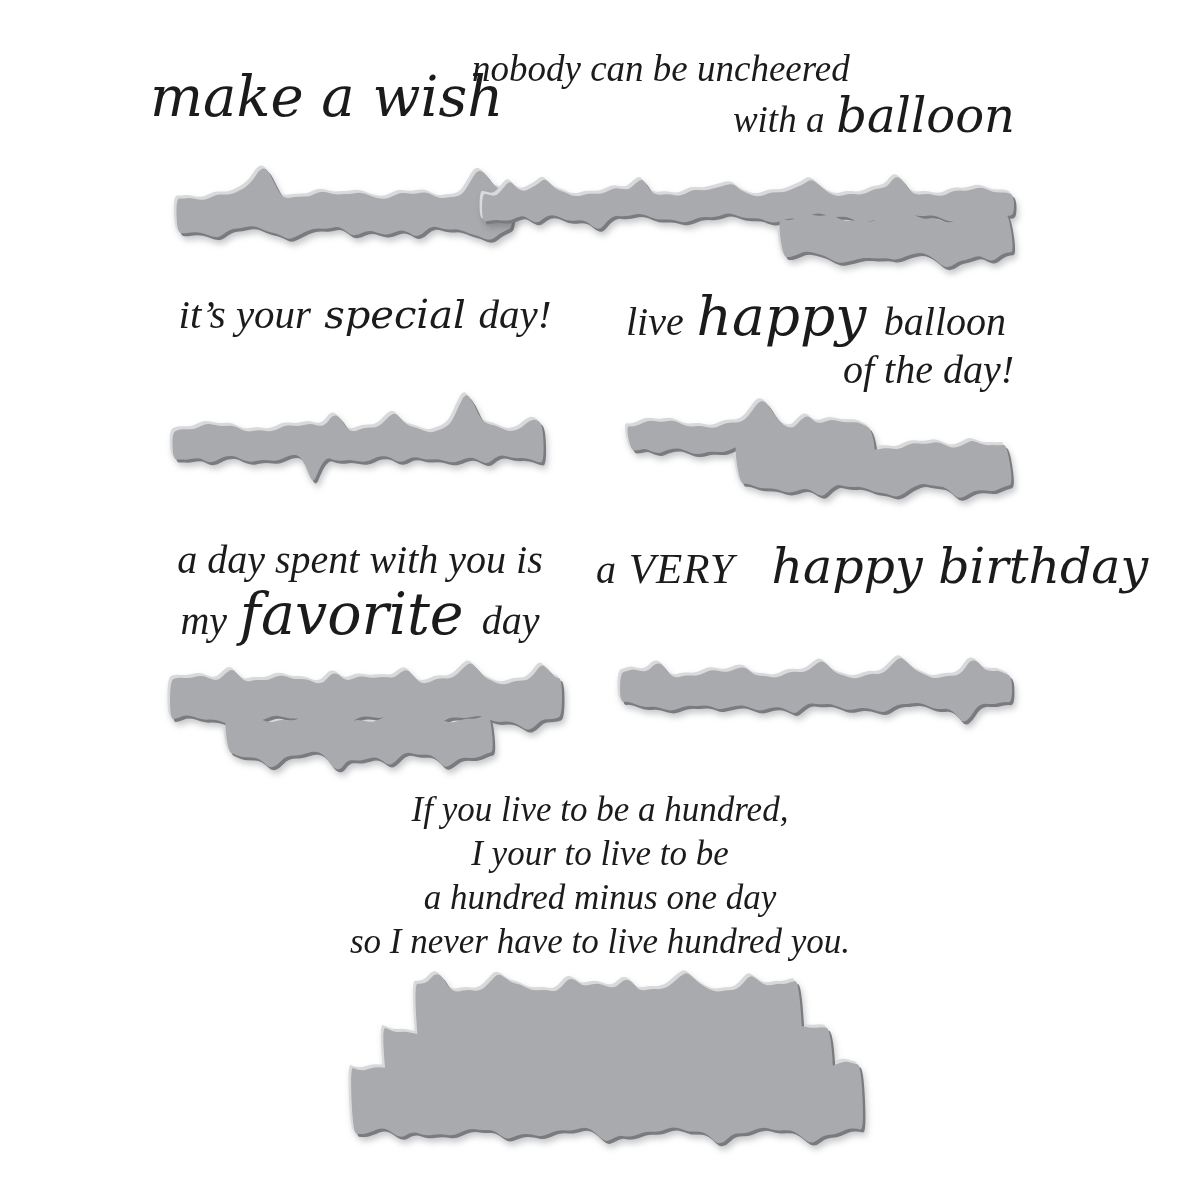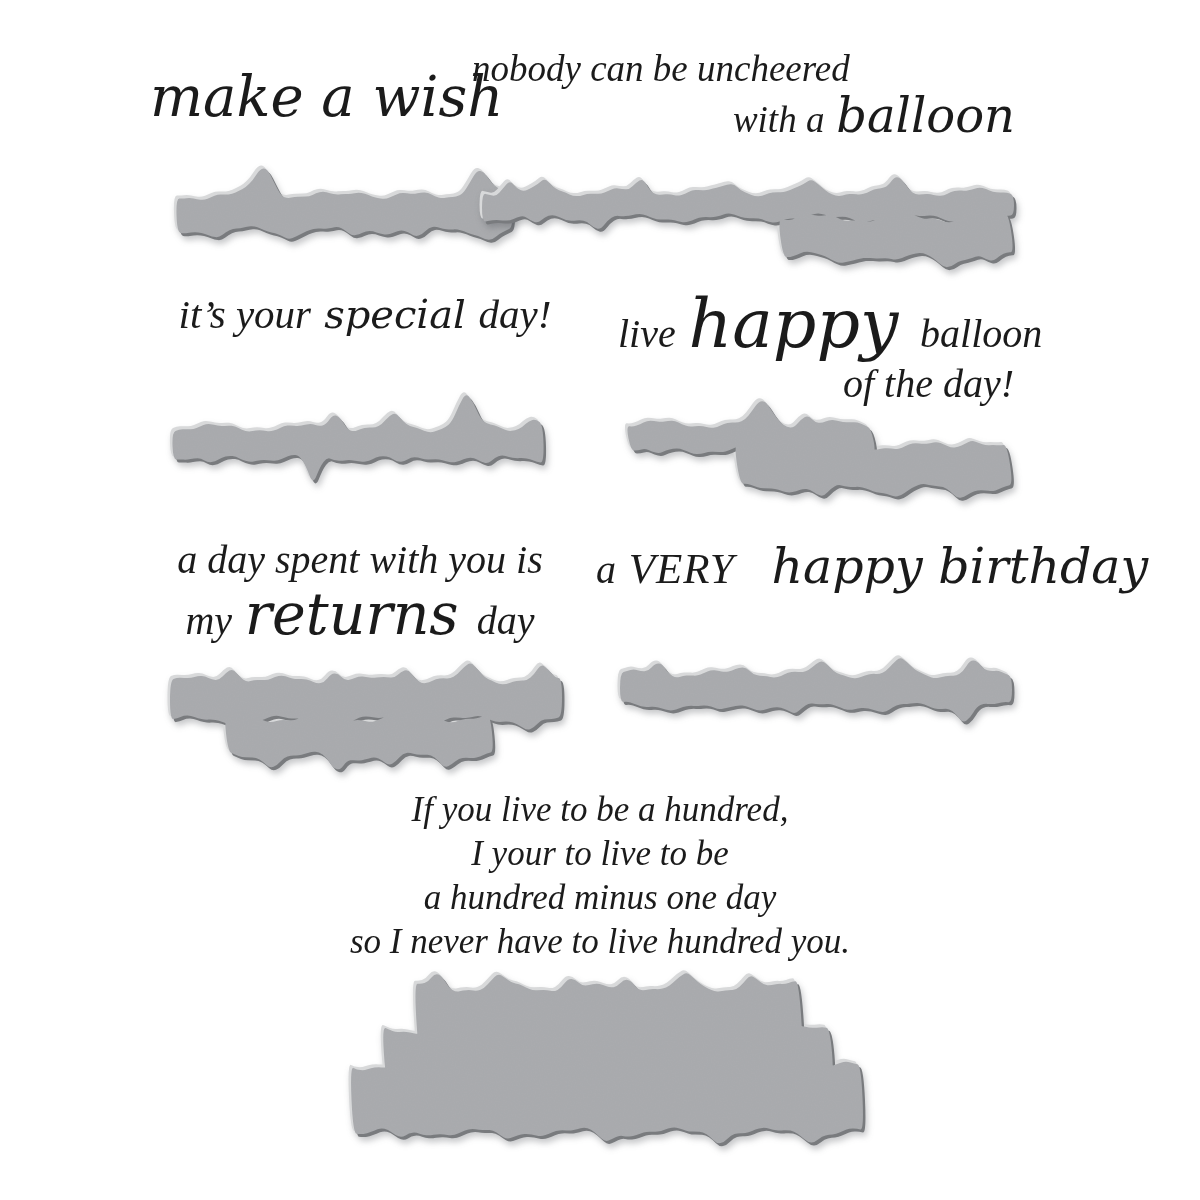--- a/index.html
+++ b/index.html
@@ -10,21 +10,21 @@
   .c{text-align:center;} .r{text-align:right;} .l{text-align:left;}
   .script{font-family:"DejaVu Serif", serif;font-style:italic;}
   .caps{letter-spacing:1px;}
   .gap{margin-right:0.32em;}
   svg.die{position:absolute;overflow:visible;
           filter:drop-shadow(2px 4px 3px rgba(70,72,78,0.30));}
   
   #s1{font-size:56px;}
   #s2 .t1{font-size:37px;} #s2 .t2{font-size:37px;} #s2 .t2 .script{font-size:48px;}
   #s3{font-size:41px;} #s3 .script{font-size:40px;}
-  #s4{font-size:40px;} #s4 .script{font-size:68px;}
+  #s4{font-size:40px;} #s4 .script{font-size:55px;}
   #s5{font-size:40px;} #s5 .script{font-size:57px;}
   #s6{font-size:40px;} #s6 .caps{font-size:43px;} #s6 .script{font-size:49px;margin-left:23px;}
   #s7{font-size:35px;line-height:1.26;}
 </style>
 </head>
 <body>
 
 <svg width="0" height="0" style="position:absolute" aria-hidden="true">
   <defs>
     <filter id="grain" x="-10%" y="-10%" width="120%" height="120%">
@@ -77,21 +77,21 @@
   </div>
   <svg id="die4" class="die" style="left:622px;top:390px;" viewBox="0 0 395 128" width="395" height="128">
       <path d="M6.5 48.4Q4.0 35.8 7.5 36.3Q11.0 36.7 14.5 35.5Q18.0 34.4 21.5 32.5Q25.0 30.7 28.5 30.7Q32.0 30.7 35.5 31.4Q39.0 32.1 42.5 31.5Q46.0 31.0 49.5 30.8Q53.0 30.7 56.5 32.4Q60.0 34.1 63.5 35.5Q67.0 36.8 70.5 36.4Q74.0 36.0 77.5 36.1Q81.0 36.1 84.5 37.1Q88.0 38.1 91.5 37.7Q95.0 37.3 98.5 35.4Q102.0 33.5 105.5 32.9Q109.0 32.3 112.5 32.6Q116.0 32.8 119.5 31.3Q123.0 29.8 126.5 25.5Q130.0 21.2 133.5 16.1Q137.0 11.0 140.5 11.3Q144.0 11.5 147.5 17.2Q151.0 22.9 154.5 27.5Q158.0 32.1 161.5 34.7Q165.0 37.3 168.5 37.5Q172.0 37.7 175.5 33.5Q179.0 29.3 182.5 27.2Q186.0 25.1 189.5 28.7Q193.0 32.2 196.5 32.7Q200.0 33.1 203.5 31.5Q207.0 29.8 210.5 29.9Q214.0 30.0 217.5 31.2Q221.0 32.3 224.5 32.3Q228.0 32.3 231.5 32.2Q235.0 32.0 238.5 33.6Q242.0 35.2 245.5 36.7Q249.0 38.1 251.5 50.3Q254.0 62.5 250.5 62.0Q247.0 61.4 243.5 59.7Q240.0 57.9 236.5 56.9Q233.0 55.9 229.5 56.5Q226.0 57.1 222.5 57.6Q219.0 58.2 215.5 57.7Q212.0 57.2 208.5 57.2Q205.0 57.2 201.5 58.8Q198.0 60.3 194.5 61.8Q191.0 63.3 187.5 63.2Q184.0 63.1 180.5 62.5Q177.0 61.9 173.5 62.3Q170.0 62.8 166.5 63.2Q163.0 63.7 159.5 62.6Q156.0 61.4 152.5 59.7Q149.0 57.9 145.5 57.5Q142.0 57.1 138.5 57.6Q135.0 58.1 131.5 57.8Q128.0 57.6 124.5 56.8Q121.0 55.9 117.5 56.5Q114.0 57.0 110.5 58.7Q107.0 60.5 103.5 61.4Q100.0 62.4 96.5 62.0Q93.0 61.7 89.5 61.8Q86.0 61.9 82.5 62.9Q79.0 63.9 75.5 64.0Q72.0 64.2 68.5 62.7Q65.0 61.2 61.5 59.9Q58.0 58.5 54.5 58.6Q51.0 58.7 47.5 59.6Q44.0 60.5 40.5 62.1Q37.0 63.7 33.5 62.6Q30.0 61.5 26.5 60.0Q23.0 58.5 19.5 59.4Q16.0 60.4 12.5 60.6Q9.0 60.9 6.5 48.4Z M115.0 74.2Q112.0 54.5 115.5 54.8Q119.0 55.0 122.5 54.0Q126.0 53.0 129.5 52.1Q133.0 51.2 136.5 52.4Q140.0 53.5 143.5 54.9Q147.0 56.3 150.5 56.2Q154.0 56.1 157.5 56.4Q161.0 56.7 164.5 58.2Q168.0 59.8 171.5 60.2Q175.0 60.6 178.5 59.2Q182.0 57.9 185.5 57.2Q189.0 56.6 192.5 56.9Q196.0 57.2 199.5 56.1Q203.0 55.1 206.5 53.4Q210.0 51.7 213.5 52.0Q217.0 52.2 220.5 53.3Q224.0 54.4 227.5 54.2Q231.0 54.1 234.5 54.0Q238.0 54.0 241.5 55.7Q245.0 57.5 248.5 58.7Q252.0 60.0 255.5 59.4Q259.0 58.8 262.5 58.3Q266.0 57.9 269.5 58.6Q273.0 59.3 276.5 58.7Q280.0 58.1 283.5 56.1Q287.0 54.1 290.5 53.5Q294.0 52.9 297.5 53.5Q301.0 54.1 304.5 53.7Q308.0 53.2 311.5 52.5Q315.0 51.9 318.5 53.1Q322.0 54.4 325.5 56.1Q329.0 57.8 332.5 57.6Q336.0 57.3 339.5 55.6Q343.0 53.8 346.5 52.0Q350.0 50.3 353.5 51.7Q357.0 53.1 360.5 54.3Q364.0 55.4 367.5 55.2Q371.0 54.9 374.5 55.2Q378.0 55.5 381.5 54.9Q385.0 54.3 388.0 74.4Q391.0 94.6 387.5 95.2Q384.0 95.8 380.5 97.6Q377.0 99.4 373.5 100.4Q370.0 101.3 366.5 100.8Q363.0 100.3 359.5 100.2Q356.0 100.1 352.5 101.3Q349.0 102.5 345.5 104.8Q342.0 107.1 338.5 107.7Q335.0 108.3 331.5 104.6Q328.0 100.8 324.5 98.7Q321.0 96.6 317.5 96.5Q314.0 96.3 310.5 95.6Q307.0 94.8 303.5 94.2Q300.0 93.7 296.5 94.9Q293.0 96.1 289.5 98.3Q286.0 100.5 282.5 103.1Q279.0 105.7 275.5 106.3Q272.0 106.9 268.5 105.3Q265.0 103.6 261.5 103.3Q258.0 102.9 254.5 102.2Q251.0 101.5 247.5 99.8Q244.0 98.2 240.5 97.4Q237.0 96.7 233.5 96.9Q230.0 97.2 226.5 96.8Q223.0 96.4 219.5 95.4Q216.0 94.5 212.5 96.4Q209.0 98.3 205.5 102.3Q202.0 106.3 198.5 105.5Q195.0 104.7 191.5 102.0Q188.0 99.4 184.5 99.0Q181.0 98.7 177.5 100.0Q174.0 101.3 170.5 102.1Q167.0 102.9 163.5 102.0Q160.0 101.0 156.5 99.7Q153.0 98.5 149.5 98.4Q146.0 98.3 142.5 98.3Q139.0 98.4 135.5 97.2Q132.0 96.0 128.5 94.7Q125.0 93.4 121.5 93.7Q118.0 94.0 115.0 74.2Z " fill="#d8d9da" transform="translate(-2.5,-3)"></path>
       <path d="M6.5 48.4Q4.0 35.8 7.5 36.3Q11.0 36.7 14.5 35.5Q18.0 34.4 21.5 32.5Q25.0 30.7 28.5 30.7Q32.0 30.7 35.5 31.4Q39.0 32.1 42.5 31.5Q46.0 31.0 49.5 30.8Q53.0 30.7 56.5 32.4Q60.0 34.1 63.5 35.5Q67.0 36.8 70.5 36.4Q74.0 36.0 77.5 36.1Q81.0 36.1 84.5 37.1Q88.0 38.1 91.5 37.7Q95.0 37.3 98.5 35.4Q102.0 33.5 105.5 32.9Q109.0 32.3 112.5 32.6Q116.0 32.8 119.5 31.3Q123.0 29.8 126.5 25.5Q130.0 21.2 133.5 16.1Q137.0 11.0 140.5 11.3Q144.0 11.5 147.5 17.2Q151.0 22.9 154.5 27.5Q158.0 32.1 161.5 34.7Q165.0 37.3 168.5 37.5Q172.0 37.7 175.5 33.5Q179.0 29.3 182.5 27.2Q186.0 25.1 189.5 28.7Q193.0 32.2 196.5 32.7Q200.0 33.1 203.5 31.5Q207.0 29.8 210.5 29.9Q214.0 30.0 217.5 31.2Q221.0 32.3 224.5 32.3Q228.0 32.3 231.5 32.2Q235.0 32.0 238.5 33.6Q242.0 35.2 245.5 36.7Q249.0 38.1 251.5 50.3Q254.0 62.5 250.5 62.0Q247.0 61.4 243.5 59.7Q240.0 57.9 236.5 56.9Q233.0 55.9 229.5 56.5Q226.0 57.1 222.5 57.6Q219.0 58.2 215.5 57.7Q212.0 57.2 208.5 57.2Q205.0 57.2 201.5 58.8Q198.0 60.3 194.5 61.8Q191.0 63.3 187.5 63.2Q184.0 63.1 180.5 62.5Q177.0 61.9 173.5 62.3Q170.0 62.8 166.5 63.2Q163.0 63.7 159.5 62.6Q156.0 61.4 152.5 59.7Q149.0 57.9 145.5 57.5Q142.0 57.1 138.5 57.6Q135.0 58.1 131.5 57.8Q128.0 57.6 124.5 56.8Q121.0 55.9 117.5 56.5Q114.0 57.0 110.5 58.7Q107.0 60.5 103.5 61.4Q100.0 62.4 96.5 62.0Q93.0 61.7 89.5 61.8Q86.0 61.9 82.5 62.9Q79.0 63.9 75.5 64.0Q72.0 64.2 68.5 62.7Q65.0 61.2 61.5 59.9Q58.0 58.5 54.5 58.6Q51.0 58.7 47.5 59.6Q44.0 60.5 40.5 62.1Q37.0 63.7 33.5 62.6Q30.0 61.5 26.5 60.0Q23.0 58.5 19.5 59.4Q16.0 60.4 12.5 60.6Q9.0 60.9 6.5 48.4Z M115.0 74.2Q112.0 54.5 115.5 54.8Q119.0 55.0 122.5 54.0Q126.0 53.0 129.5 52.1Q133.0 51.2 136.5 52.4Q140.0 53.5 143.5 54.9Q147.0 56.3 150.5 56.2Q154.0 56.1 157.5 56.4Q161.0 56.7 164.5 58.2Q168.0 59.8 171.5 60.2Q175.0 60.6 178.5 59.2Q182.0 57.9 185.5 57.2Q189.0 56.6 192.5 56.9Q196.0 57.2 199.5 56.1Q203.0 55.1 206.5 53.4Q210.0 51.7 213.5 52.0Q217.0 52.2 220.5 53.3Q224.0 54.4 227.5 54.2Q231.0 54.1 234.5 54.0Q238.0 54.0 241.5 55.7Q245.0 57.5 248.5 58.7Q252.0 60.0 255.5 59.4Q259.0 58.8 262.5 58.3Q266.0 57.9 269.5 58.6Q273.0 59.3 276.5 58.7Q280.0 58.1 283.5 56.1Q287.0 54.1 290.5 53.5Q294.0 52.9 297.5 53.5Q301.0 54.1 304.5 53.7Q308.0 53.2 311.5 52.5Q315.0 51.9 318.5 53.1Q322.0 54.4 325.5 56.1Q329.0 57.8 332.5 57.6Q336.0 57.3 339.5 55.6Q343.0 53.8 346.5 52.0Q350.0 50.3 353.5 51.7Q357.0 53.1 360.5 54.3Q364.0 55.4 367.5 55.2Q371.0 54.9 374.5 55.2Q378.0 55.5 381.5 54.9Q385.0 54.3 388.0 74.4Q391.0 94.6 387.5 95.2Q384.0 95.8 380.5 97.6Q377.0 99.4 373.5 100.4Q370.0 101.3 366.5 100.8Q363.0 100.3 359.5 100.2Q356.0 100.1 352.5 101.3Q349.0 102.5 345.5 104.8Q342.0 107.1 338.5 107.7Q335.0 108.3 331.5 104.6Q328.0 100.8 324.5 98.7Q321.0 96.6 317.5 96.5Q314.0 96.3 310.5 95.6Q307.0 94.8 303.5 94.2Q300.0 93.7 296.5 94.9Q293.0 96.1 289.5 98.3Q286.0 100.5 282.5 103.1Q279.0 105.7 275.5 106.3Q272.0 106.9 268.5 105.3Q265.0 103.6 261.5 103.3Q258.0 102.9 254.5 102.2Q251.0 101.5 247.5 99.8Q244.0 98.2 240.5 97.4Q237.0 96.7 233.5 96.9Q230.0 97.2 226.5 96.8Q223.0 96.4 219.5 95.4Q216.0 94.5 212.5 96.4Q209.0 98.3 205.5 102.3Q202.0 106.3 198.5 105.5Q195.0 104.7 191.5 102.0Q188.0 99.4 184.5 99.0Q181.0 98.7 177.5 100.0Q174.0 101.3 170.5 102.1Q167.0 102.9 163.5 102.0Q160.0 101.0 156.5 99.7Q153.0 98.5 149.5 98.4Q146.0 98.3 142.5 98.3Q139.0 98.4 135.5 97.2Q132.0 96.0 128.5 94.7Q125.0 93.4 121.5 93.7Q118.0 94.0 115.0 74.2Z " fill="#797b7e" transform="translate(2.5,3)"></path>
       <path d="M6.5 48.4Q4.0 35.8 7.5 36.3Q11.0 36.7 14.5 35.5Q18.0 34.4 21.5 32.5Q25.0 30.7 28.5 30.7Q32.0 30.7 35.5 31.4Q39.0 32.1 42.5 31.5Q46.0 31.0 49.5 30.8Q53.0 30.7 56.5 32.4Q60.0 34.1 63.5 35.5Q67.0 36.8 70.5 36.4Q74.0 36.0 77.5 36.1Q81.0 36.1 84.5 37.1Q88.0 38.1 91.5 37.7Q95.0 37.3 98.5 35.4Q102.0 33.5 105.5 32.9Q109.0 32.3 112.5 32.6Q116.0 32.8 119.5 31.3Q123.0 29.8 126.5 25.5Q130.0 21.2 133.5 16.1Q137.0 11.0 140.5 11.3Q144.0 11.5 147.5 17.2Q151.0 22.9 154.5 27.5Q158.0 32.1 161.5 34.7Q165.0 37.3 168.5 37.5Q172.0 37.7 175.5 33.5Q179.0 29.3 182.5 27.2Q186.0 25.1 189.5 28.7Q193.0 32.2 196.5 32.7Q200.0 33.1 203.5 31.5Q207.0 29.8 210.5 29.9Q214.0 30.0 217.5 31.2Q221.0 32.3 224.5 32.3Q228.0 32.3 231.5 32.2Q235.0 32.0 238.5 33.6Q242.0 35.2 245.5 36.7Q249.0 38.1 251.5 50.3Q254.0 62.5 250.5 62.0Q247.0 61.4 243.5 59.7Q240.0 57.9 236.5 56.9Q233.0 55.9 229.5 56.5Q226.0 57.1 222.5 57.6Q219.0 58.2 215.5 57.7Q212.0 57.2 208.5 57.2Q205.0 57.2 201.5 58.8Q198.0 60.3 194.5 61.8Q191.0 63.3 187.5 63.2Q184.0 63.1 180.5 62.5Q177.0 61.9 173.5 62.3Q170.0 62.8 166.5 63.2Q163.0 63.7 159.5 62.6Q156.0 61.4 152.5 59.7Q149.0 57.9 145.5 57.5Q142.0 57.1 138.5 57.6Q135.0 58.1 131.5 57.8Q128.0 57.6 124.5 56.8Q121.0 55.9 117.5 56.5Q114.0 57.0 110.5 58.7Q107.0 60.5 103.5 61.4Q100.0 62.4 96.5 62.0Q93.0 61.7 89.5 61.8Q86.0 61.9 82.5 62.9Q79.0 63.9 75.5 64.0Q72.0 64.2 68.5 62.7Q65.0 61.2 61.5 59.9Q58.0 58.5 54.5 58.6Q51.0 58.7 47.5 59.6Q44.0 60.5 40.5 62.1Q37.0 63.7 33.5 62.6Q30.0 61.5 26.5 60.0Q23.0 58.5 19.5 59.4Q16.0 60.4 12.5 60.6Q9.0 60.9 6.5 48.4Z M115.0 74.2Q112.0 54.5 115.5 54.8Q119.0 55.0 122.5 54.0Q126.0 53.0 129.5 52.1Q133.0 51.2 136.5 52.4Q140.0 53.5 143.5 54.9Q147.0 56.3 150.5 56.2Q154.0 56.1 157.5 56.4Q161.0 56.7 164.5 58.2Q168.0 59.8 171.5 60.2Q175.0 60.6 178.5 59.2Q182.0 57.9 185.5 57.2Q189.0 56.6 192.5 56.9Q196.0 57.2 199.5 56.1Q203.0 55.1 206.5 53.4Q210.0 51.7 213.5 52.0Q217.0 52.2 220.5 53.3Q224.0 54.4 227.5 54.2Q231.0 54.1 234.5 54.0Q238.0 54.0 241.5 55.7Q245.0 57.5 248.5 58.7Q252.0 60.0 255.5 59.4Q259.0 58.8 262.5 58.3Q266.0 57.9 269.5 58.6Q273.0 59.3 276.5 58.7Q280.0 58.1 283.5 56.1Q287.0 54.1 290.5 53.5Q294.0 52.9 297.5 53.5Q301.0 54.1 304.5 53.7Q308.0 53.2 311.5 52.5Q315.0 51.9 318.5 53.1Q322.0 54.4 325.5 56.1Q329.0 57.8 332.5 57.6Q336.0 57.3 339.5 55.6Q343.0 53.8 346.5 52.0Q350.0 50.3 353.5 51.7Q357.0 53.1 360.5 54.3Q364.0 55.4 367.5 55.2Q371.0 54.9 374.5 55.2Q378.0 55.5 381.5 54.9Q385.0 54.3 388.0 74.4Q391.0 94.6 387.5 95.2Q384.0 95.8 380.5 97.6Q377.0 99.4 373.5 100.4Q370.0 101.3 366.5 100.8Q363.0 100.3 359.5 100.2Q356.0 100.1 352.5 101.3Q349.0 102.5 345.5 104.8Q342.0 107.1 338.5 107.7Q335.0 108.3 331.5 104.6Q328.0 100.8 324.5 98.7Q321.0 96.6 317.5 96.5Q314.0 96.3 310.5 95.6Q307.0 94.8 303.5 94.2Q300.0 93.7 296.5 94.9Q293.0 96.1 289.5 98.3Q286.0 100.5 282.5 103.1Q279.0 105.7 275.5 106.3Q272.0 106.9 268.5 105.3Q265.0 103.6 261.5 103.3Q258.0 102.9 254.5 102.2Q251.0 101.5 247.5 99.8Q244.0 98.2 240.5 97.4Q237.0 96.7 233.5 96.9Q230.0 97.2 226.5 96.8Q223.0 96.4 219.5 95.4Q216.0 94.5 212.5 96.4Q209.0 98.3 205.5 102.3Q202.0 106.3 198.5 105.5Q195.0 104.7 191.5 102.0Q188.0 99.4 184.5 99.0Q181.0 98.7 177.5 100.0Q174.0 101.3 170.5 102.1Q167.0 102.9 163.5 102.0Q160.0 101.0 156.5 99.7Q153.0 98.5 149.5 98.4Q146.0 98.3 142.5 98.3Q139.0 98.4 135.5 97.2Q132.0 96.0 128.5 94.7Q125.0 93.4 121.5 93.7Q118.0 94.0 115.0 74.2Z " fill="#a7a9ac" filter="url(#grain)"></path>
     </svg>
 
   <div id="s5" class="sentiment c" style="left:155px;top:538px;width:410px;">
     <div class="line">a day spent with you is</div>
     <div class="line">
-      <span class="gap">my</span><span class="script gap">returns</span><span>day</span>
+      <span class="gap">my</span><span class="script gap">favorite</span><span>day</span>
     </div>
   </div>
   <svg id="die5" class="die" style="left:166px;top:652px;" viewBox="0 0 400 132" width="400" height="132">
       <path d="M4.0 48.3Q4.0 28.6 7.5 27.1Q11.0 25.6 14.5 25.8Q18.0 26.0 21.5 26.1Q25.0 26.1 28.5 25.0Q32.0 23.9 35.5 24.1Q39.0 24.2 42.5 26.0Q46.0 27.8 49.5 27.9Q53.0 28.1 56.5 24.5Q60.0 20.8 63.5 18.6Q67.0 16.4 70.5 20.9Q74.0 25.5 77.5 27.8Q81.0 30.1 84.5 29.1Q88.0 28.1 91.5 28.0Q95.0 27.9 98.5 27.9Q102.0 27.9 105.5 26.4Q109.0 24.9 112.5 24.0Q116.0 23.2 119.5 24.3Q123.0 25.5 126.5 26.4Q130.0 27.3 133.5 27.0Q137.0 26.7 140.5 27.4Q144.0 28.1 147.5 29.9Q151.0 31.6 154.5 31.1Q158.0 30.5 161.5 26.2Q165.0 21.8 168.5 21.6Q172.0 21.4 175.5 25.0Q179.0 28.5 182.5 28.0Q186.0 27.4 189.5 25.8Q193.0 24.3 196.5 24.6Q200.0 24.9 203.5 25.5Q207.0 26.1 210.5 25.5Q214.0 24.9 217.5 24.9Q221.0 25.0 224.5 25.5Q228.0 26.0 231.5 22.9Q235.0 19.8 238.5 18.6Q242.0 17.3 245.5 21.7Q249.0 26.1 252.5 28.9Q256.0 31.8 259.5 31.1Q263.0 30.5 266.5 28.7Q270.0 26.8 273.5 26.5Q277.0 26.1 280.5 26.4Q284.0 26.6 287.5 24.8Q291.0 23.0 294.5 18.8Q298.0 14.7 301.5 12.4Q305.0 10.2 308.5 14.0Q312.0 17.8 315.5 21.7Q319.0 25.6 322.5 27.2Q326.0 28.8 329.5 30.5Q333.0 32.1 336.5 32.3Q340.0 32.4 343.5 30.9Q347.0 29.4 350.5 28.9Q354.0 28.3 357.5 28.4Q361.0 28.5 364.5 25.5Q368.0 22.5 371.5 17.2Q375.0 11.8 378.5 14.4Q382.0 17.0 385.5 21.3Q389.0 25.7 392.5 26.0Q396.0 26.3 396.0 45.3Q396.0 64.3 392.5 65.5Q389.0 66.7 385.5 66.9Q382.0 67.0 378.5 67.6Q375.0 68.1 371.5 71.8Q368.0 75.5 364.5 77.0Q361.0 78.5 357.5 76.0Q354.0 73.6 350.5 71.9Q347.0 70.2 343.5 69.8Q340.0 69.4 336.5 69.8Q333.0 70.2 329.5 69.5Q326.0 68.8 322.5 67.1Q319.0 65.3 315.5 64.5Q312.0 63.7 308.5 64.5Q305.0 65.2 301.5 65.8Q298.0 66.3 294.5 65.8Q291.0 65.4 287.5 65.6Q284.0 65.8 280.5 67.4Q277.0 69.0 273.5 70.4Q270.0 71.7 266.5 71.4Q263.0 71.1 259.5 70.5Q256.0 69.9 252.5 70.3Q249.0 70.7 245.5 71.0Q242.0 71.3 238.5 70.0Q235.0 68.8 231.5 67.1Q228.0 65.4 224.5 65.1Q221.0 64.9 217.5 65.5Q214.0 66.1 210.5 65.8Q207.0 65.5 203.5 64.8Q200.0 64.1 196.5 64.8Q193.0 65.6 189.5 67.4Q186.0 69.2 182.5 69.9Q179.0 70.7 175.5 70.3Q172.0 69.9 168.5 70.0Q165.0 70.1 161.5 71.0Q158.0 72.0 154.5 71.9Q151.0 71.8 147.5 70.1Q144.0 68.5 140.5 67.3Q137.0 66.1 133.5 66.2Q130.0 66.4 126.5 66.4Q123.0 66.5 119.5 65.5Q116.0 64.5 112.5 63.9Q109.0 63.4 105.5 64.6Q102.0 65.8 98.5 67.3Q95.0 68.8 91.5 69.0Q88.0 69.2 84.5 69.0Q81.0 68.8 77.5 69.8Q74.0 70.7 70.5 71.7Q67.0 72.8 63.5 72.2Q60.0 71.5 56.5 70.0Q53.0 68.5 49.5 67.9Q46.0 67.4 42.5 67.6Q39.0 67.8 35.5 67.1Q32.0 66.4 28.5 65.1Q25.0 63.7 21.5 63.6Q18.0 63.5 14.5 64.9Q11.0 66.2 7.5 67.1Q4.0 67.9 4.0 48.3Z M60.0 81.2Q58.0 62.7 61.5 62.0Q65.0 61.2 68.5 62.5Q72.0 63.7 75.5 64.4Q79.0 65.2 82.5 64.8Q86.0 64.5 89.5 65.4Q93.0 66.2 96.5 68.0Q100.0 69.8 103.5 69.9Q107.0 70.0 110.5 68.9Q114.0 67.9 117.5 67.9Q121.0 68.0 124.5 68.2Q128.0 68.4 131.5 66.9Q135.0 65.3 138.5 63.8Q142.0 62.3 145.5 62.7Q149.0 63.1 152.5 63.6Q156.0 64.1 159.5 63.4Q163.0 62.7 166.5 63.0Q170.0 63.3 173.5 65.2Q177.0 67.2 180.5 68.1Q184.0 68.9 187.5 68.4Q191.0 67.8 194.5 68.2Q198.0 68.6 201.5 69.4Q205.0 70.3 208.5 69.3Q212.0 68.4 215.5 66.6Q219.0 64.8 222.5 64.6Q226.0 64.4 229.5 64.6Q233.0 64.8 236.5 63.6Q240.0 62.5 243.5 61.9Q247.0 61.4 250.5 62.8Q254.0 64.2 257.5 65.5Q261.0 66.7 264.5 66.4Q268.0 66.2 271.5 66.7Q275.0 67.2 278.5 68.8Q282.0 70.3 285.5 70.3Q289.0 70.3 292.5 68.8Q296.0 67.3 299.5 66.9Q303.0 66.5 306.5 66.7Q310.0 66.9 313.5 65.6Q317.0 64.3 320.5 62.9Q324.0 61.4 326.0 80.7Q328.0 99.9 324.5 100.5Q321.0 101.2 317.5 102.9Q314.0 104.7 310.5 105.5Q307.0 106.4 303.5 106.0Q300.0 105.7 296.5 106.0Q293.0 106.4 289.5 109.3Q286.0 112.1 282.5 114.1Q279.0 116.0 275.5 112.2Q272.0 108.4 268.5 105.6Q265.0 102.8 261.5 102.7Q258.0 102.7 254.5 102.7Q251.0 102.7 247.5 101.7Q244.0 100.7 240.5 100.9Q237.0 101.2 233.5 105.2Q230.0 109.2 226.5 111.4Q223.0 113.7 219.5 111.0Q216.0 108.2 212.5 106.5Q209.0 104.9 205.5 105.7Q202.0 106.5 198.5 107.6Q195.0 108.8 191.5 108.4Q188.0 108.0 184.5 108.3Q181.0 108.6 177.5 113.4Q174.0 118.1 170.5 117.1Q167.0 116.0 163.5 110.5Q160.0 104.9 156.5 102.4Q153.0 99.9 149.5 99.7Q146.0 99.4 142.5 100.7Q139.0 101.9 135.5 102.8Q132.0 103.6 128.5 103.4Q125.0 103.3 121.5 104.4Q118.0 105.5 114.5 109.4Q111.0 113.3 107.5 114.7Q104.0 116.1 100.5 112.9Q97.0 109.7 93.5 107.5Q90.0 105.4 86.5 105.4Q83.0 105.4 79.5 105.3Q76.0 105.3 72.5 103.9Q69.0 102.5 65.5 101.1Q62.0 99.7 60.0 81.2Z " fill="#d8d9da" transform="translate(-2.5,-3)"></path>
       <path d="M4.0 48.3Q4.0 28.6 7.5 27.1Q11.0 25.6 14.5 25.8Q18.0 26.0 21.5 26.1Q25.0 26.1 28.5 25.0Q32.0 23.9 35.5 24.1Q39.0 24.2 42.5 26.0Q46.0 27.8 49.5 27.9Q53.0 28.1 56.5 24.5Q60.0 20.8 63.5 18.6Q67.0 16.4 70.5 20.9Q74.0 25.5 77.5 27.8Q81.0 30.1 84.5 29.1Q88.0 28.1 91.5 28.0Q95.0 27.9 98.5 27.9Q102.0 27.9 105.5 26.4Q109.0 24.9 112.5 24.0Q116.0 23.2 119.5 24.3Q123.0 25.5 126.5 26.4Q130.0 27.3 133.5 27.0Q137.0 26.7 140.5 27.4Q144.0 28.1 147.5 29.9Q151.0 31.6 154.5 31.1Q158.0 30.5 161.5 26.2Q165.0 21.8 168.5 21.6Q172.0 21.4 175.5 25.0Q179.0 28.5 182.5 28.0Q186.0 27.4 189.5 25.8Q193.0 24.3 196.5 24.6Q200.0 24.9 203.5 25.5Q207.0 26.1 210.5 25.5Q214.0 24.9 217.5 24.9Q221.0 25.0 224.5 25.5Q228.0 26.0 231.5 22.9Q235.0 19.8 238.5 18.6Q242.0 17.3 245.5 21.7Q249.0 26.1 252.5 28.9Q256.0 31.8 259.5 31.1Q263.0 30.5 266.5 28.7Q270.0 26.8 273.5 26.5Q277.0 26.1 280.5 26.4Q284.0 26.6 287.5 24.8Q291.0 23.0 294.5 18.8Q298.0 14.7 301.5 12.4Q305.0 10.2 308.5 14.0Q312.0 17.8 315.5 21.7Q319.0 25.6 322.5 27.2Q326.0 28.8 329.5 30.5Q333.0 32.1 336.5 32.3Q340.0 32.4 343.5 30.9Q347.0 29.4 350.5 28.9Q354.0 28.3 357.5 28.4Q361.0 28.5 364.5 25.5Q368.0 22.5 371.5 17.2Q375.0 11.8 378.5 14.4Q382.0 17.0 385.5 21.3Q389.0 25.7 392.5 26.0Q396.0 26.3 396.0 45.3Q396.0 64.3 392.5 65.5Q389.0 66.7 385.5 66.9Q382.0 67.0 378.5 67.6Q375.0 68.1 371.5 71.8Q368.0 75.5 364.5 77.0Q361.0 78.5 357.5 76.0Q354.0 73.6 350.5 71.9Q347.0 70.2 343.5 69.8Q340.0 69.4 336.5 69.8Q333.0 70.2 329.5 69.5Q326.0 68.8 322.5 67.1Q319.0 65.3 315.5 64.5Q312.0 63.7 308.5 64.5Q305.0 65.2 301.5 65.8Q298.0 66.3 294.5 65.8Q291.0 65.4 287.5 65.6Q284.0 65.8 280.5 67.4Q277.0 69.0 273.5 70.4Q270.0 71.7 266.5 71.4Q263.0 71.1 259.5 70.5Q256.0 69.9 252.5 70.3Q249.0 70.7 245.5 71.0Q242.0 71.3 238.5 70.0Q235.0 68.8 231.5 67.1Q228.0 65.4 224.5 65.1Q221.0 64.9 217.5 65.5Q214.0 66.1 210.5 65.8Q207.0 65.5 203.5 64.8Q200.0 64.1 196.5 64.8Q193.0 65.6 189.5 67.4Q186.0 69.2 182.5 69.9Q179.0 70.7 175.5 70.3Q172.0 69.9 168.5 70.0Q165.0 70.1 161.5 71.0Q158.0 72.0 154.5 71.9Q151.0 71.8 147.5 70.1Q144.0 68.5 140.5 67.3Q137.0 66.1 133.5 66.2Q130.0 66.4 126.5 66.4Q123.0 66.5 119.5 65.5Q116.0 64.5 112.5 63.9Q109.0 63.4 105.5 64.6Q102.0 65.8 98.5 67.3Q95.0 68.8 91.5 69.0Q88.0 69.2 84.5 69.0Q81.0 68.8 77.5 69.8Q74.0 70.7 70.5 71.7Q67.0 72.8 63.5 72.2Q60.0 71.5 56.5 70.0Q53.0 68.5 49.5 67.9Q46.0 67.4 42.5 67.6Q39.0 67.8 35.5 67.1Q32.0 66.4 28.5 65.1Q25.0 63.7 21.5 63.6Q18.0 63.5 14.5 64.9Q11.0 66.2 7.5 67.1Q4.0 67.9 4.0 48.3Z M60.0 81.2Q58.0 62.7 61.5 62.0Q65.0 61.2 68.5 62.5Q72.0 63.7 75.5 64.4Q79.0 65.2 82.5 64.8Q86.0 64.5 89.5 65.4Q93.0 66.2 96.5 68.0Q100.0 69.8 103.5 69.9Q107.0 70.0 110.5 68.9Q114.0 67.9 117.5 67.9Q121.0 68.0 124.5 68.2Q128.0 68.4 131.5 66.9Q135.0 65.3 138.5 63.8Q142.0 62.3 145.5 62.7Q149.0 63.1 152.5 63.6Q156.0 64.1 159.5 63.4Q163.0 62.7 166.5 63.0Q170.0 63.3 173.5 65.2Q177.0 67.2 180.5 68.1Q184.0 68.9 187.5 68.4Q191.0 67.8 194.5 68.2Q198.0 68.6 201.5 69.4Q205.0 70.3 208.5 69.3Q212.0 68.4 215.5 66.6Q219.0 64.8 222.5 64.6Q226.0 64.4 229.5 64.6Q233.0 64.8 236.5 63.6Q240.0 62.5 243.5 61.9Q247.0 61.4 250.5 62.8Q254.0 64.2 257.5 65.5Q261.0 66.7 264.5 66.4Q268.0 66.2 271.5 66.7Q275.0 67.2 278.5 68.8Q282.0 70.3 285.5 70.3Q289.0 70.3 292.5 68.8Q296.0 67.3 299.5 66.9Q303.0 66.5 306.5 66.7Q310.0 66.9 313.5 65.6Q317.0 64.3 320.5 62.9Q324.0 61.4 326.0 80.7Q328.0 99.9 324.5 100.5Q321.0 101.2 317.5 102.9Q314.0 104.7 310.5 105.5Q307.0 106.4 303.5 106.0Q300.0 105.7 296.5 106.0Q293.0 106.4 289.5 109.3Q286.0 112.1 282.5 114.1Q279.0 116.0 275.5 112.2Q272.0 108.4 268.5 105.6Q265.0 102.8 261.5 102.7Q258.0 102.7 254.5 102.7Q251.0 102.7 247.5 101.7Q244.0 100.7 240.5 100.9Q237.0 101.2 233.5 105.2Q230.0 109.2 226.5 111.4Q223.0 113.7 219.5 111.0Q216.0 108.2 212.5 106.5Q209.0 104.9 205.5 105.7Q202.0 106.5 198.5 107.6Q195.0 108.8 191.5 108.4Q188.0 108.0 184.5 108.3Q181.0 108.6 177.5 113.4Q174.0 118.1 170.5 117.1Q167.0 116.0 163.5 110.5Q160.0 104.9 156.5 102.4Q153.0 99.9 149.5 99.7Q146.0 99.4 142.5 100.7Q139.0 101.9 135.5 102.8Q132.0 103.6 128.5 103.4Q125.0 103.3 121.5 104.4Q118.0 105.5 114.5 109.4Q111.0 113.3 107.5 114.7Q104.0 116.1 100.5 112.9Q97.0 109.7 93.5 107.5Q90.0 105.4 86.5 105.4Q83.0 105.4 79.5 105.3Q76.0 105.3 72.5 103.9Q69.0 102.5 65.5 101.1Q62.0 99.7 60.0 81.2Z " fill="#797b7e" transform="translate(2.5,3)"></path>
       <path d="M4.0 48.3Q4.0 28.6 7.5 27.1Q11.0 25.6 14.5 25.8Q18.0 26.0 21.5 26.1Q25.0 26.1 28.5 25.0Q32.0 23.9 35.5 24.1Q39.0 24.2 42.5 26.0Q46.0 27.8 49.5 27.9Q53.0 28.1 56.5 24.5Q60.0 20.8 63.5 18.6Q67.0 16.4 70.5 20.9Q74.0 25.5 77.5 27.8Q81.0 30.1 84.5 29.1Q88.0 28.1 91.5 28.0Q95.0 27.9 98.5 27.9Q102.0 27.9 105.5 26.4Q109.0 24.9 112.5 24.0Q116.0 23.2 119.5 24.3Q123.0 25.5 126.5 26.4Q130.0 27.3 133.5 27.0Q137.0 26.7 140.5 27.4Q144.0 28.1 147.5 29.9Q151.0 31.6 154.5 31.1Q158.0 30.5 161.5 26.2Q165.0 21.8 168.5 21.6Q172.0 21.4 175.5 25.0Q179.0 28.5 182.5 28.0Q186.0 27.4 189.5 25.8Q193.0 24.3 196.5 24.6Q200.0 24.9 203.5 25.5Q207.0 26.1 210.5 25.5Q214.0 24.9 217.5 24.9Q221.0 25.0 224.5 25.5Q228.0 26.0 231.5 22.9Q235.0 19.8 238.5 18.6Q242.0 17.3 245.5 21.7Q249.0 26.1 252.5 28.9Q256.0 31.8 259.5 31.1Q263.0 30.5 266.5 28.7Q270.0 26.8 273.5 26.5Q277.0 26.1 280.5 26.4Q284.0 26.6 287.5 24.8Q291.0 23.0 294.5 18.8Q298.0 14.7 301.5 12.4Q305.0 10.2 308.5 14.0Q312.0 17.8 315.5 21.7Q319.0 25.6 322.5 27.2Q326.0 28.8 329.5 30.5Q333.0 32.1 336.5 32.3Q340.0 32.4 343.5 30.9Q347.0 29.4 350.5 28.9Q354.0 28.3 357.5 28.4Q361.0 28.5 364.5 25.5Q368.0 22.5 371.5 17.2Q375.0 11.8 378.5 14.4Q382.0 17.0 385.5 21.3Q389.0 25.7 392.5 26.0Q396.0 26.3 396.0 45.3Q396.0 64.3 392.5 65.5Q389.0 66.7 385.5 66.9Q382.0 67.0 378.5 67.6Q375.0 68.1 371.5 71.8Q368.0 75.5 364.5 77.0Q361.0 78.5 357.5 76.0Q354.0 73.6 350.5 71.9Q347.0 70.2 343.5 69.8Q340.0 69.4 336.5 69.8Q333.0 70.2 329.5 69.5Q326.0 68.8 322.5 67.1Q319.0 65.3 315.5 64.5Q312.0 63.7 308.5 64.5Q305.0 65.2 301.5 65.8Q298.0 66.3 294.5 65.8Q291.0 65.4 287.5 65.6Q284.0 65.8 280.5 67.4Q277.0 69.0 273.5 70.4Q270.0 71.7 266.5 71.4Q263.0 71.1 259.5 70.5Q256.0 69.9 252.5 70.3Q249.0 70.7 245.5 71.0Q242.0 71.3 238.5 70.0Q235.0 68.8 231.5 67.1Q228.0 65.4 224.5 65.1Q221.0 64.9 217.5 65.5Q214.0 66.1 210.5 65.8Q207.0 65.5 203.5 64.8Q200.0 64.1 196.5 64.8Q193.0 65.6 189.5 67.4Q186.0 69.2 182.5 69.9Q179.0 70.7 175.5 70.3Q172.0 69.9 168.5 70.0Q165.0 70.1 161.5 71.0Q158.0 72.0 154.5 71.9Q151.0 71.8 147.5 70.1Q144.0 68.5 140.5 67.3Q137.0 66.1 133.5 66.2Q130.0 66.4 126.5 66.4Q123.0 66.5 119.5 65.5Q116.0 64.5 112.5 63.9Q109.0 63.4 105.5 64.6Q102.0 65.8 98.5 67.3Q95.0 68.8 91.5 69.0Q88.0 69.2 84.5 69.0Q81.0 68.8 77.5 69.8Q74.0 70.7 70.5 71.7Q67.0 72.8 63.5 72.2Q60.0 71.5 56.5 70.0Q53.0 68.5 49.5 67.9Q46.0 67.4 42.5 67.6Q39.0 67.8 35.5 67.1Q32.0 66.4 28.5 65.1Q25.0 63.7 21.5 63.6Q18.0 63.5 14.5 64.9Q11.0 66.2 7.5 67.1Q4.0 67.9 4.0 48.3Z M60.0 81.2Q58.0 62.7 61.5 62.0Q65.0 61.2 68.5 62.5Q72.0 63.7 75.5 64.4Q79.0 65.2 82.5 64.8Q86.0 64.5 89.5 65.4Q93.0 66.2 96.5 68.0Q100.0 69.8 103.5 69.9Q107.0 70.0 110.5 68.9Q114.0 67.9 117.5 67.9Q121.0 68.0 124.5 68.2Q128.0 68.4 131.5 66.9Q135.0 65.3 138.5 63.8Q142.0 62.3 145.5 62.7Q149.0 63.1 152.5 63.6Q156.0 64.1 159.5 63.4Q163.0 62.7 166.5 63.0Q170.0 63.3 173.5 65.2Q177.0 67.2 180.5 68.1Q184.0 68.9 187.5 68.4Q191.0 67.8 194.5 68.2Q198.0 68.6 201.5 69.4Q205.0 70.3 208.5 69.3Q212.0 68.4 215.5 66.6Q219.0 64.8 222.5 64.6Q226.0 64.4 229.5 64.6Q233.0 64.8 236.5 63.6Q240.0 62.5 243.5 61.9Q247.0 61.4 250.5 62.8Q254.0 64.2 257.5 65.5Q261.0 66.7 264.5 66.4Q268.0 66.2 271.5 66.7Q275.0 67.2 278.5 68.8Q282.0 70.3 285.5 70.3Q289.0 70.3 292.5 68.8Q296.0 67.3 299.5 66.9Q303.0 66.5 306.5 66.7Q310.0 66.9 313.5 65.6Q317.0 64.3 320.5 62.9Q324.0 61.4 326.0 80.7Q328.0 99.9 324.5 100.5Q321.0 101.2 317.5 102.9Q314.0 104.7 310.5 105.5Q307.0 106.4 303.5 106.0Q300.0 105.7 296.5 106.0Q293.0 106.4 289.5 109.3Q286.0 112.1 282.5 114.1Q279.0 116.0 275.5 112.2Q272.0 108.4 268.5 105.6Q265.0 102.8 261.5 102.7Q258.0 102.7 254.5 102.7Q251.0 102.7 247.5 101.7Q244.0 100.7 240.5 100.9Q237.0 101.2 233.5 105.2Q230.0 109.2 226.5 111.4Q223.0 113.7 219.5 111.0Q216.0 108.2 212.5 106.5Q209.0 104.9 205.5 105.7Q202.0 106.5 198.5 107.6Q195.0 108.8 191.5 108.4Q188.0 108.0 184.5 108.3Q181.0 108.6 177.5 113.4Q174.0 118.1 170.5 117.1Q167.0 116.0 163.5 110.5Q160.0 104.9 156.5 102.4Q153.0 99.9 149.5 99.7Q146.0 99.4 142.5 100.7Q139.0 101.9 135.5 102.8Q132.0 103.6 128.5 103.4Q125.0 103.3 121.5 104.4Q118.0 105.5 114.5 109.4Q111.0 113.3 107.5 114.7Q104.0 116.1 100.5 112.9Q97.0 109.7 93.5 107.5Q90.0 105.4 86.5 105.4Q83.0 105.4 79.5 105.3Q76.0 105.3 72.5 103.9Q69.0 102.5 65.5 101.1Q62.0 99.7 60.0 81.2Z " fill="#a7a9ac" filter="url(#grain)"></path>
     </svg>
 
   <div id="s6" class="sentiment c" style="left:596px;top:540px;width:430px;">
     <div class="line">

